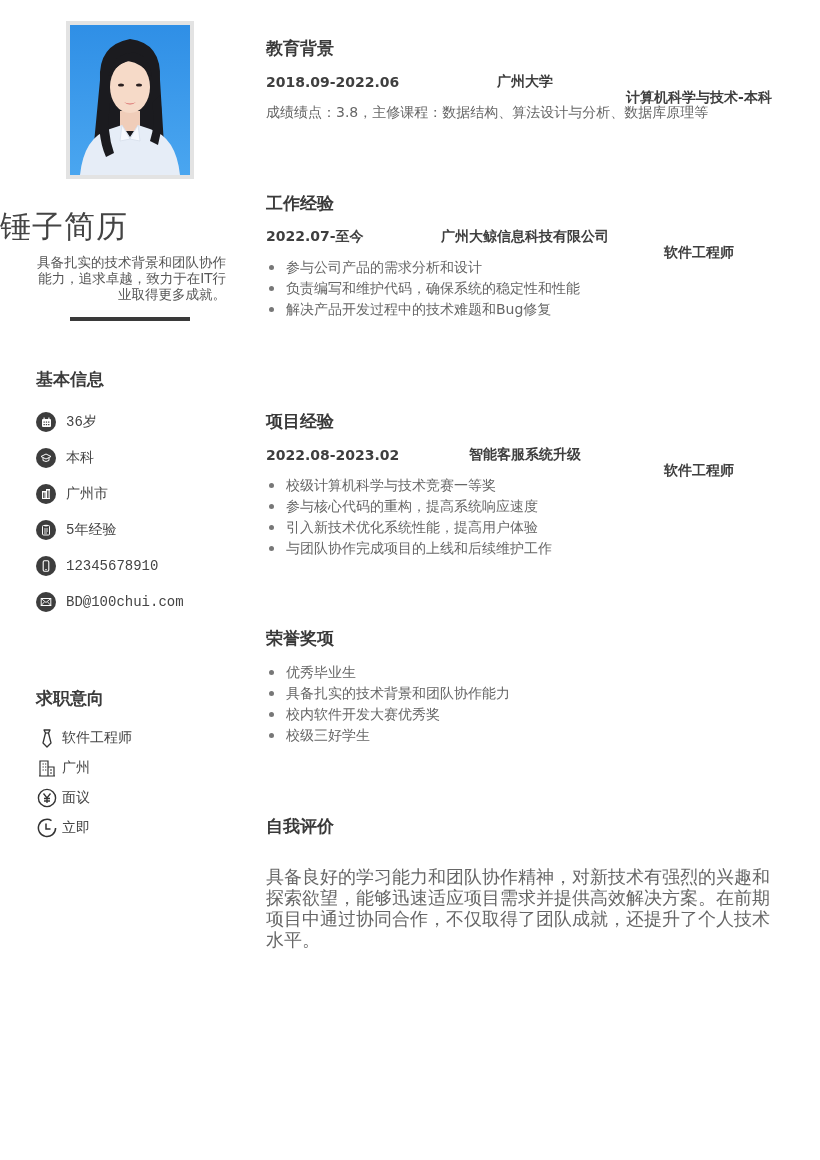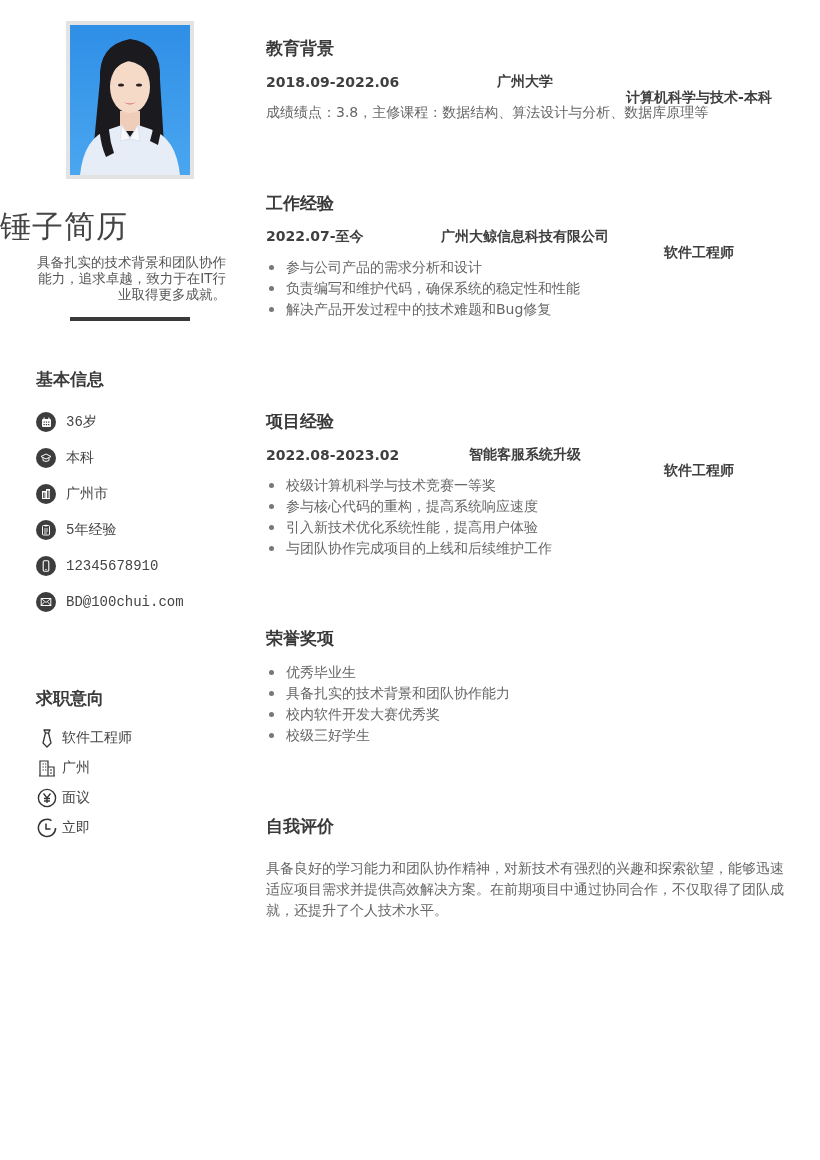--- a/index.html
+++ b/index.html
@@ -31,21 +31,21 @@
   .main { position: absolute; left: 266px; top: 0; width: 518px; }
   .section { position: absolute; left: 0; width: 518px; }
   .section-title { font-size: 17px; font-weight: bold; color: #3a3a3a; height: 24px; line-height: 24px; }
   .row { display: flex; justify-content: space-between; align-items: center; font-size: 14px; font-weight: bold; color: #3f3f3f; height: 20px; margin-top: 12px; }
   .row .c1 { width: 170px; text-align: left; }
   .row .c2 { flex: 1; text-align: center; }
   .row .c3 { width: 170px; text-align: center; margin-top: 32px; }
   .desc { font-size: 14px; color: #666666; margin-top: 10px; line-height: 21px; }
   .bullet-item { position: relative; font-size: 14px; color: #666666; height: 21px; line-height: 21px; padding-left: 20px; }
   .bullet-item::before { content: ""; position: absolute; left: 3px; top: 8px; width: 5px; height: 5px; border-radius: 50%; background: #777777; }
-  .paragraph { font-size: 14px; color: #666666; line-height: 21px; margin-top: 20px; }
+  .paragraph { font-size: 18px; color: #666666; line-height: 21px; margin-top: 28px; }
 </style>
 </head>
 <body>
 
 <div class="sidebar">
 
   <div class="photo-frame">
     <div class="photo">
       <svg width="120" height="150" viewBox="0 0 120 150">
 

